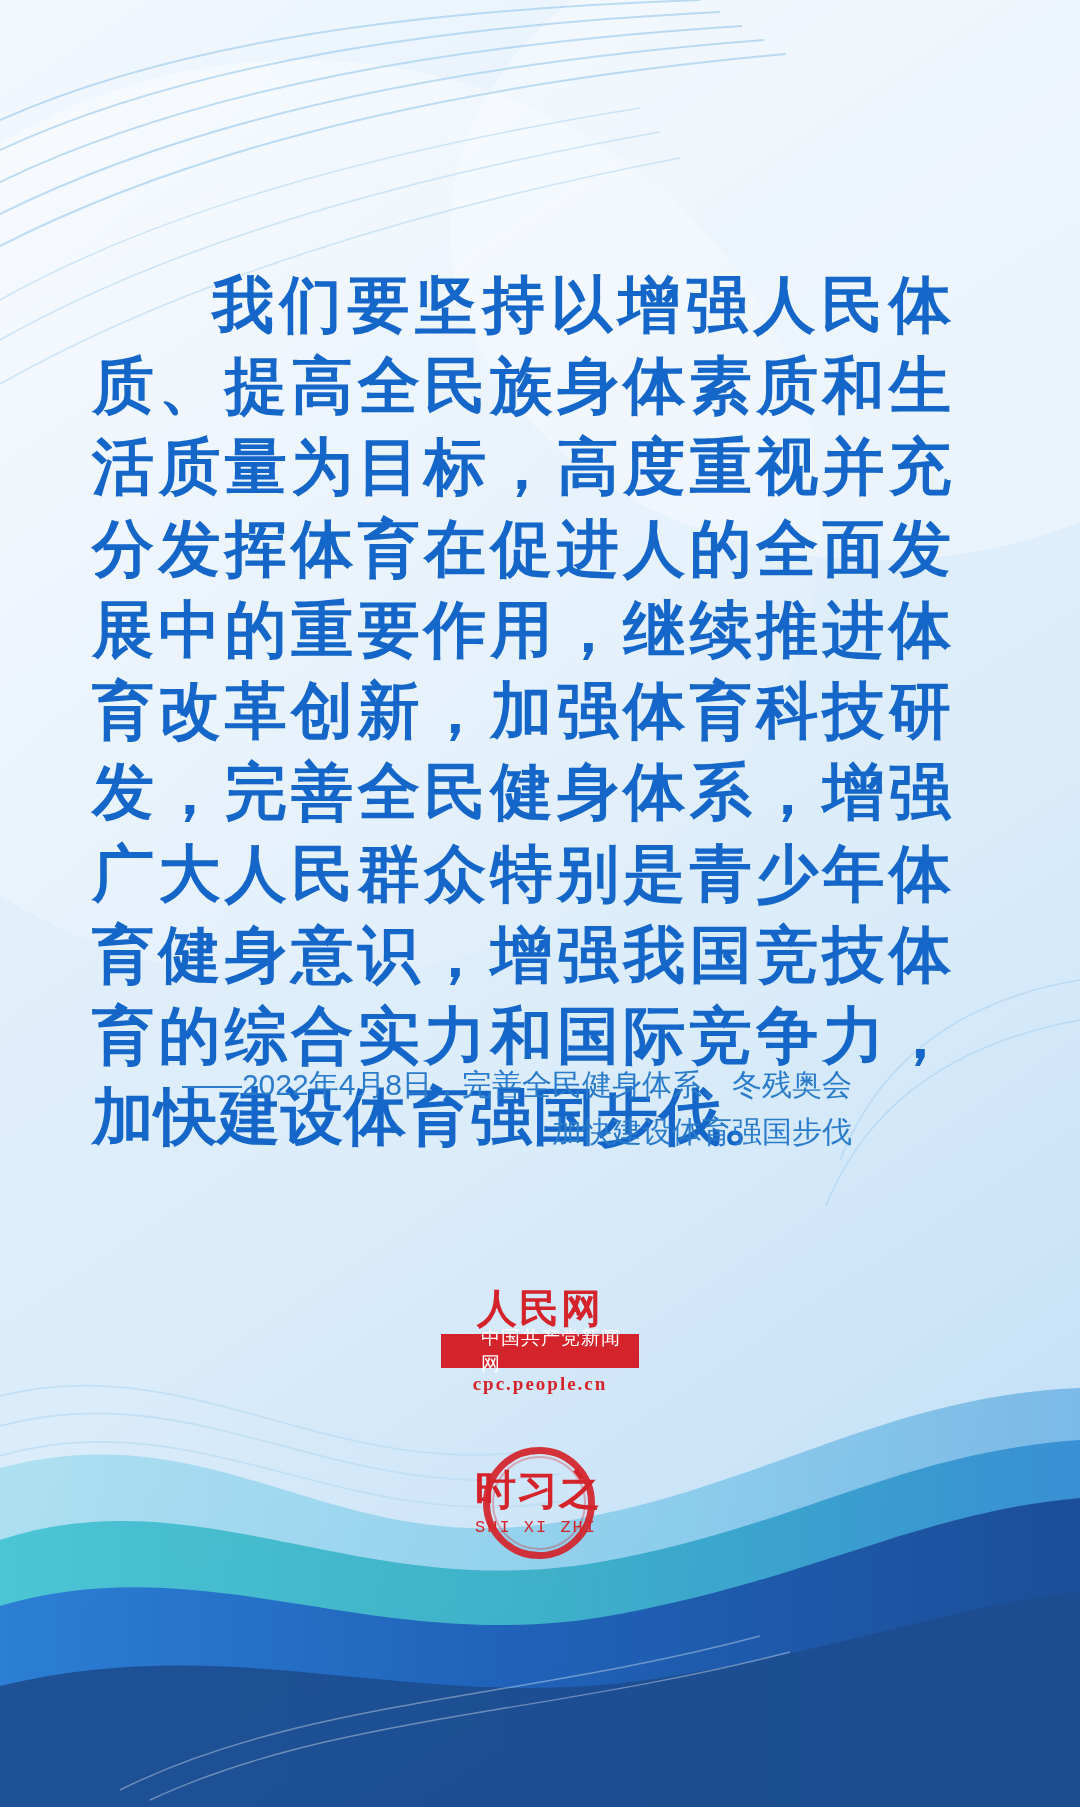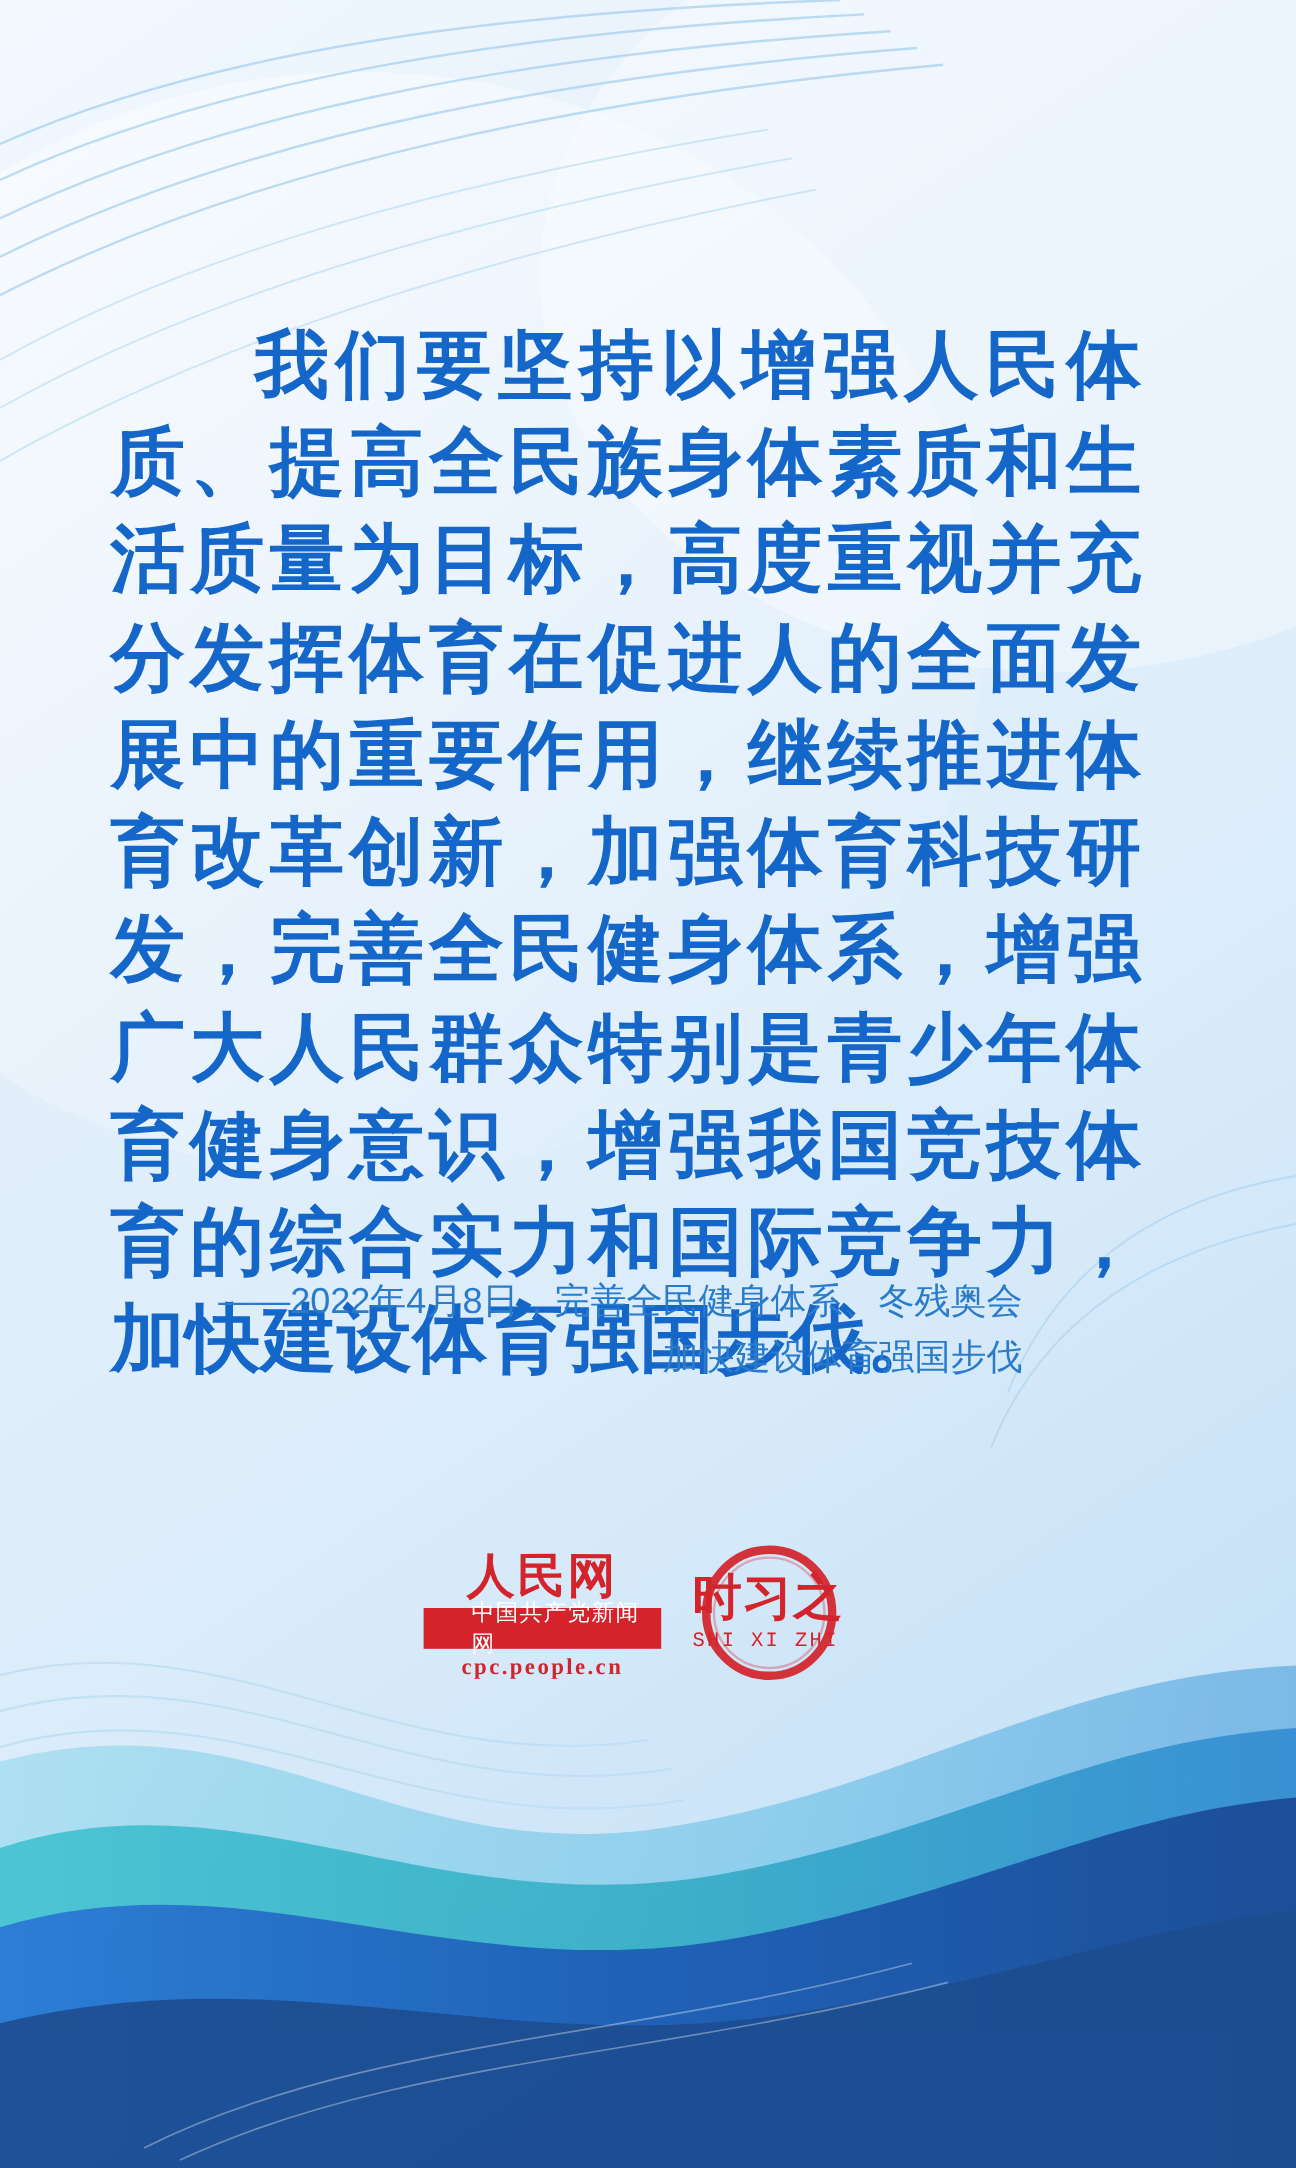--- a/index.html
+++ b/index.html
@@ -55,20 +55,21 @@
   }
   .logos {
     position: absolute;
     left: 0;
     top: 1282px;
     width: 1080px;
     display: flex;
     justify-content: center;
     align-items: center;
     gap: 46px;
+    flex-direction: column;
   }
   .people-logo {
     width: 158px;
     display: flex;
     flex-direction: column;
     align-items: center;
   }
   .people-top {
     display: flex;
     align-items: flex-end;

